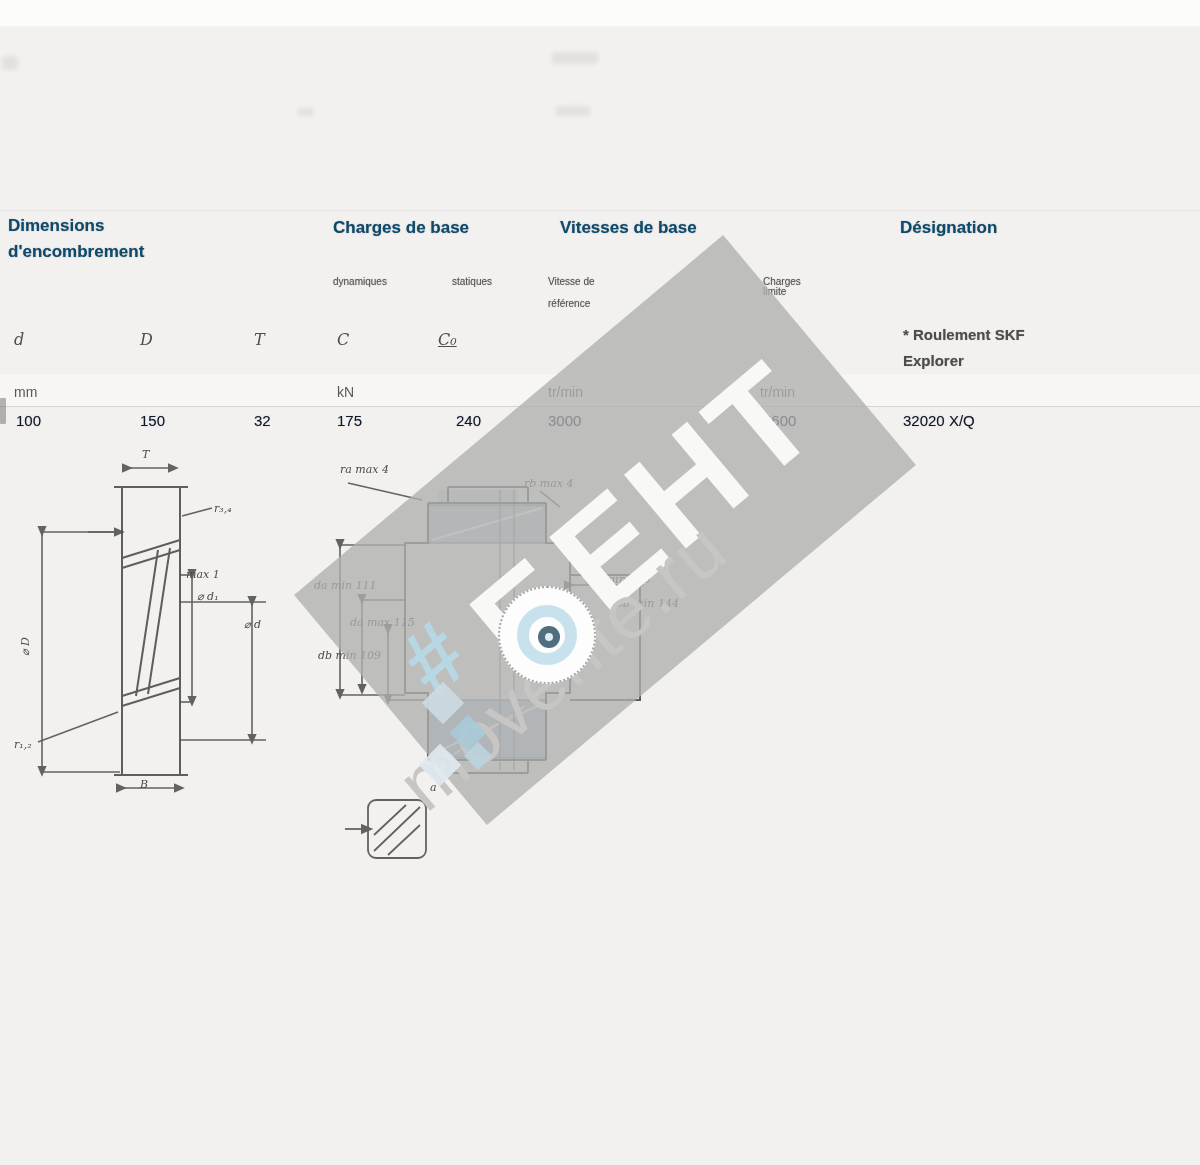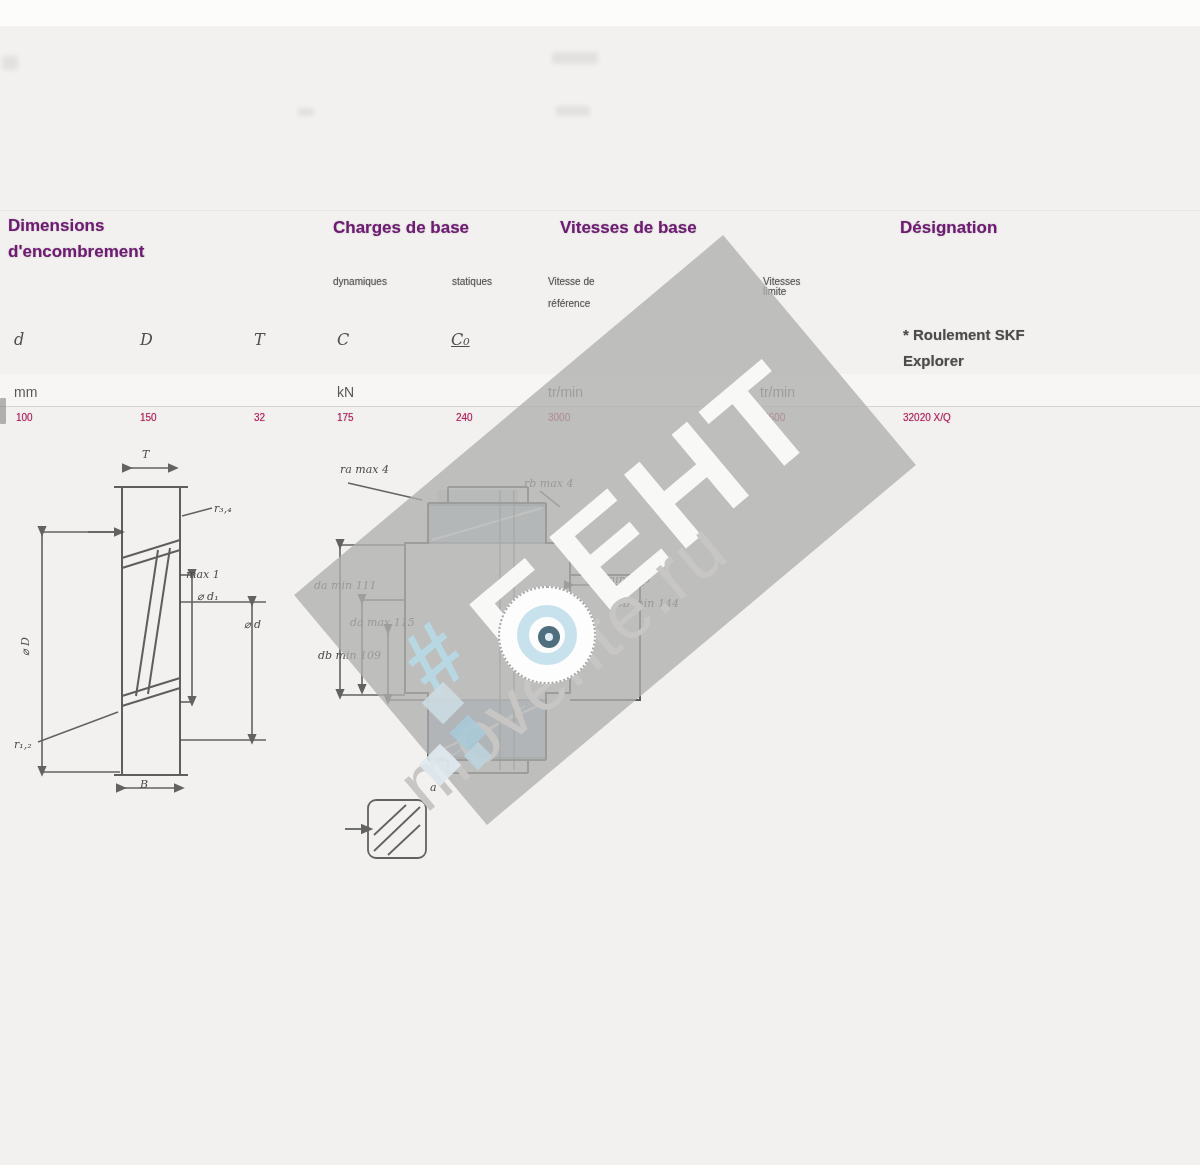--- a/index.html
+++ b/index.html
@@ -2,26 +2,26 @@
 <html><head>
 <meta charset="utf-8">
 <style>
   html,body{margin:0;padding:0;background:#e8e8e6;}
   .page{position:relative;width:1200px;height:1165px;background:#f2f1ef;overflow:hidden;
         font-family:"Liberation Sans",sans-serif;color:#474747;}
   .abs{position:absolute;white-space:nowrap;}
   
   .strip{position:absolute;}
   
-  .h1{font-size:17px;font-weight:bold;color:#701a75;text-shadow:0 0 1.2px rgba(80,80,80,.55);filter:blur(.35px);}
+  .h1{font-size:17px;font-weight:bold;color:#0c4a6e;text-shadow:0 0 1.2px rgba(80,80,80,.55);filter:blur(.35px);}
   .h2{font-size:10px;color:#565656;text-shadow:0 0 1px rgba(90,90,90,.5);filter:blur(.35px);}
   .note{font-size:15px;font-weight:600;color:#4c4c4c;text-shadow:0 0 1px rgba(90,90,90,.5);filter:blur(.35px);}
   .it{font-family:"DejaVu Serif",serif;font-style:italic;font-size:16px;color:#4e4e4e;filter:blur(.3px);}
   .unit{font-size:14px;color:#585858;filter:blur(.35px);}
-  .val{font-size:10px;color:#be185d;text-shadow:0 0 1px rgba(80,80,80,.5);filter:blur(.35px);}
+  .val{font-size:15px;color:#0f172a;text-shadow:0 0 1px rgba(80,80,80,.5);filter:blur(.35px);}
   .lab{position:absolute;font-family:"DejaVu Serif",serif;font-style:italic;font-size:11px;
        color:#4a4a4a;white-space:nowrap;filter:blur(.3px);}
   .rot90{transform:rotate(-90deg);transform-origin:center;}
   .calc-title{font-size:15px;font-weight:bold;color:#4a4a4a;filter:blur(.4px);}
   .calc-line{font-size:15px;color:#4f4f4f;filter:blur(.4px);}
   .calc-line .cl{display:inline-block;width:26px;font-family:"DejaVu Serif",serif;font-style:italic;}
   
   .artifact{position:absolute;background:#8f8f8f;opacity:.16;filter:blur(2px);border-radius:2px;}
   .nub{position:absolute;background:#6e6e6e;opacity:.5;border-radius:1px;}
   
@@ -64,30 +64,30 @@
   <div class="abs h1" style="left:8px;top:216px;">Dimensions</div>
   <div class="abs h1" style="left:8px;top:242px;">d'encombrement</div>
   <div class="abs h1" style="left:333px;top:218px;">Charges de base</div>
   <div class="abs h1" style="left:548px;top:218px;margin-left:12px;">Vitesses de base</div>
   <div class="abs h1" style="left:900px;top:218px;">Désignation</div>
 
   <div class="abs h2" style="left:333px;top:276px;">dynamiques</div>
   <div class="abs h2" style="left:452px;top:276px;">statiques</div>
   <div class="abs h2" style="left:548px;top:276px;">Vitesse de</div>
   <div class="abs h2" style="left:548px;top:298px;">référence</div>
-  <div class="abs h2" style="left:763px;top:276px;">Vitesses</div>
+  <div class="abs h2" style="left:763px;top:276px;">Charges</div>
   <div class="abs h2" style="left:763px;top:286px;">limite</div>
   <div class="abs note" style="left:903px;top:326px;">* Roulement SKF</div>
   <div class="abs note" style="left:903px;top:352px;">Explorer</div>
 
   <div class="abs it" style="left:14px;top:330px;">d</div>
   <div class="abs it" style="left:140px;top:330px;">D</div>
   <div class="abs it" style="left:254px;top:330px;">T</div>
   <div class="abs it" style="left:337px;top:330px;">C</div>
-  <div class="abs it" style="left:451px;top:330px;text-decoration:underline;">C₀</div>
+  <div class="abs it" style="left:438px;top:330px;text-decoration:underline;">C₀</div>
 
   <div class="abs unit" style="left:14px;top:384px;">mm</div>
   <div class="abs unit" style="left:337px;top:384px;">kN</div>
   <div class="abs unit" style="left:548px;top:384px;">tr/min</div>
   <div class="abs unit" style="left:760px;top:384px;">tr/min</div>
 
   <div class="abs val" style="left:16px;top:412px;">100</div>
   <div class="abs val" style="left:140px;top:412px;">150</div>
   <div class="abs val" style="left:254px;top:412px;">32</div>
   <div class="abs val" style="left:337px;top:412px;">175</div>

